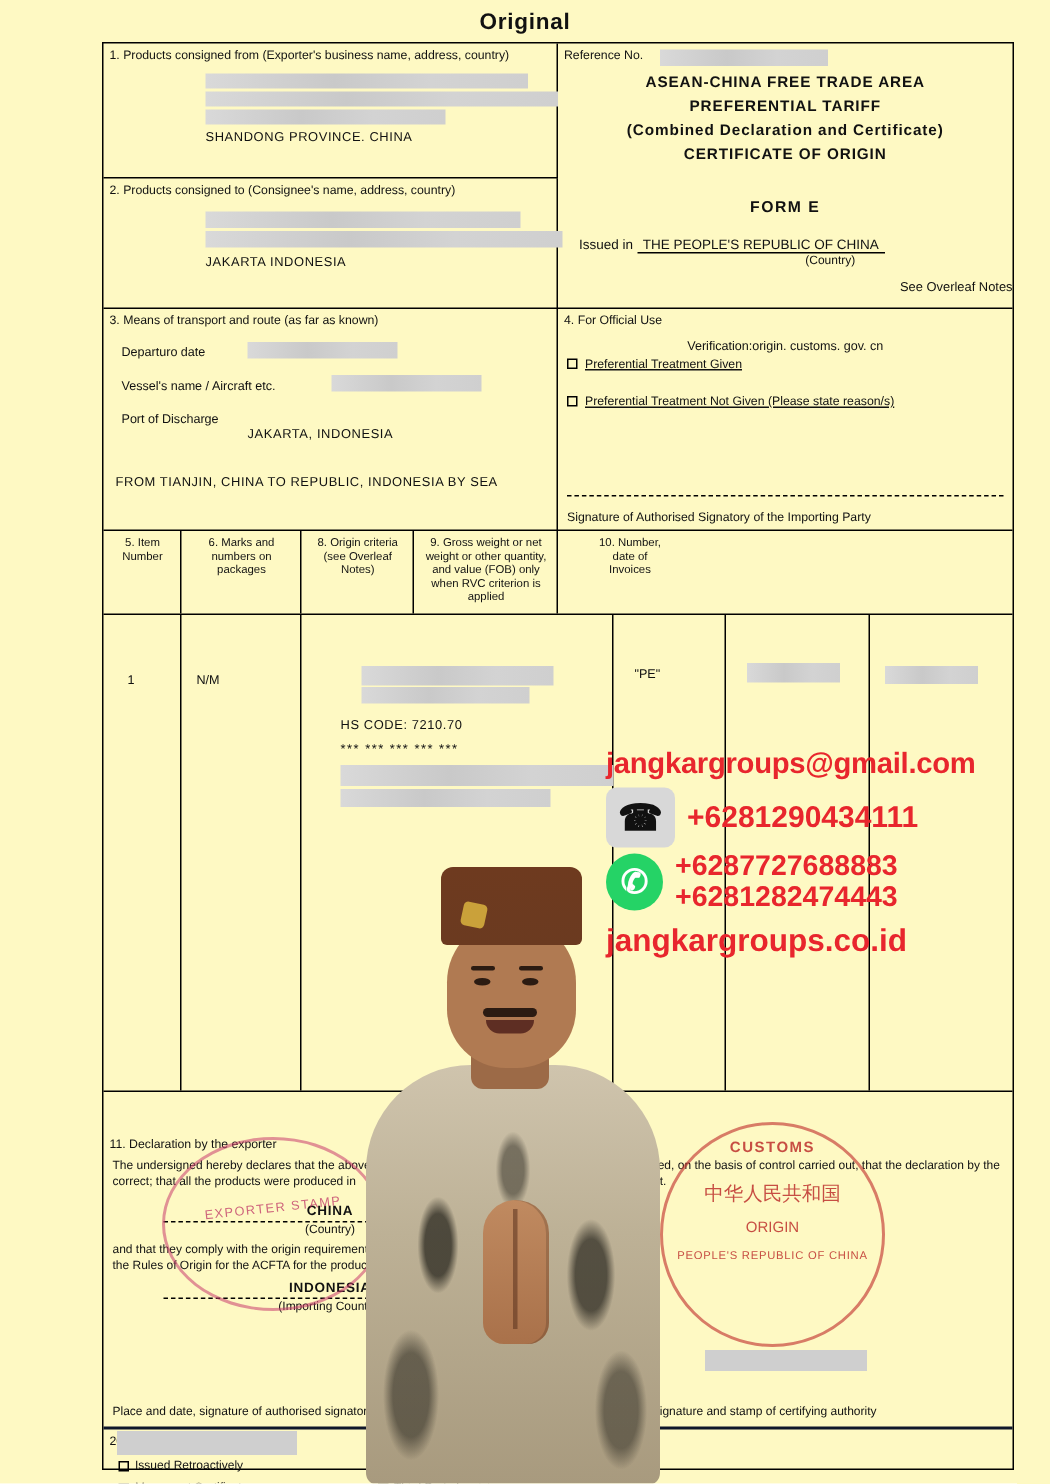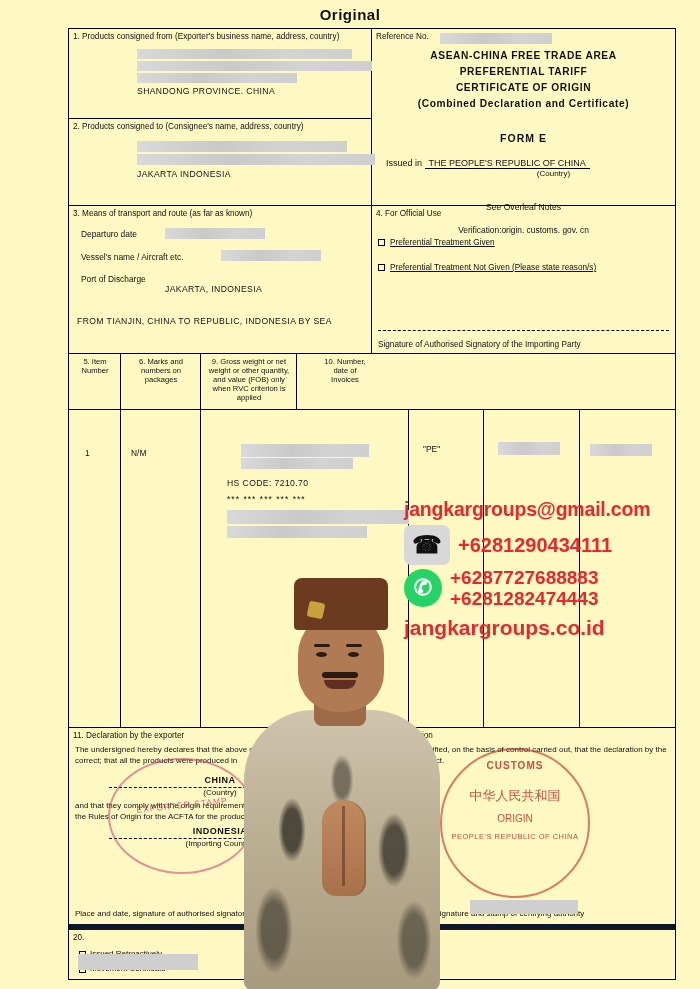--- a/index.html
+++ b/index.html
@@ -83,23 +83,23 @@
     padding-left: 14px;
   }
   .issued u { text-decoration: none; border-bottom: 1px solid #000; padding: 0 4px; }
   .country-sub {
     text-align: center;
     font-size: 8px;
     margin-top: 1px;
     padding-left: 60px;
   }
   .overleaf {
-    text-align: center;
+    text-align: right;
     font-size: 8.6px;
-    margin-top: 24px;
+    margin-top: 8px;
   }
 
   
   .official-title { font-size: 8.2px; padding: 3px 4px 0 4px; }
   .verif { font-size: 8.4px; text-align: center; margin-top: 7px; }
   .chkline { display: flex; align-items: flex-start; gap: 5px; font-size: 8.2px; padding: 3px 6px; }
   .chk {
     width: 7px; height: 7px; border: 1px solid #000; margin-top: 1px; flex: 0 0 auto;
   }
   .dashed {
@@ -299,22 +299,22 @@
 
       <div class="boxR" style="width:304px;">
 
         <div style="height:177px;border-bottom:1px solid #000;position:relative;">
           <div class="lbl" style="padding-top:3px;">Reference No.</div>
           <span class="redact" style="position:absolute;left:68px;top:4px;width:112px;height:11px;"></span>
 
           <div class="acfta">
             <div>ASEAN-CHINA  FREE  TRADE  AREA</div>
             <div>PREFERENTIAL  TARIFF</div>
+            <div>(Combined Declaration and Certificate)</div>
             <div>CERTIFICATE  OF  ORIGIN</div>
-            <div>(Combined Declaration and Certificate)</div>
           </div>
 
           <div class="form-e">FORM  E</div>
 
           <div class="issued">
             <span>Issued in</span>
             <u>THE PEOPLE'S REPUBLIC OF CHINA</u>
           </div>
           <div class="country-sub">(Country)</div>
           <div class="overleaf">See Overleaf Notes</div>
@@ -336,20 +336,23 @@
         </div>
       </div>
     </div>
 
     <div class="row colhead" style="border-bottom:1px solid #000;">
       <div class="c5 vline ch"><span style="white-space:pre-line">5. Item
 Number</span></div>
       <div class="c6 vline ch"><span style="white-space:pre-line">6. Marks and
 numbers on
 packages</span></div>
+      <div class="c8 vline ch"><span style="white-space:pre-line">8. Origin criteria
+(see Overleaf
+Notes)</span></div>
       <div class="c9 vline ch"><span style="white-space:pre-line">9. Gross weight or net
 weight or other quantity,
 and value (FOB) only
 when RVC criterion is
 applied</span></div>
       <div class="c10 ch"><span style="white-space:pre-line">10. Number,
 date of
 Invoices</span></div>
     </div>
 
@@ -372,21 +375,21 @@
         <div class="txt" style="position:absolute;left:14px;top:34px;">"PE"</div>
       </div>
       <div class="c9 vline" style="position:relative;">
         <span class="redact" style="position:absolute;left:14px;top:32px;width:62px;height:13px;"></span>
       </div>
       <div class="c10" style="position:relative;">
         <span class="redact" style="position:absolute;left:10px;top:34px;width:62px;height:12px;"></span>
       </div>
     </div>
 
-    <div class="row" style="border-bottom:6px solid #0f172a;">
+    <div class="row" style="border-bottom:2px solid #0f172a;margin-top:27px;">
       <div class="decl vline">
         <div class="lbl">11. Declaration by the exporter</div>
         <p>The undersigned hereby declares that the above details and statement are correct; that all the products were produced in</p>
         <div class="ctr-line">CHINA</div>
         <div class="dashed" style="margin:2px 40px 0 40px;"></div>
         <div class="ctr-sub">(Country)</div>
         <p>and that they comply with the origin requirements specified for these products in the Rules of Origin for the ACFTA for the products exported to</p>
         <div class="ctr-line" style="margin-top:4px;">INDONESIA</div>
         <div class="dashed" style="margin:2px 40px 0 40px;"></div>
         <div class="ctr-sub">(Importing Country)</div>

